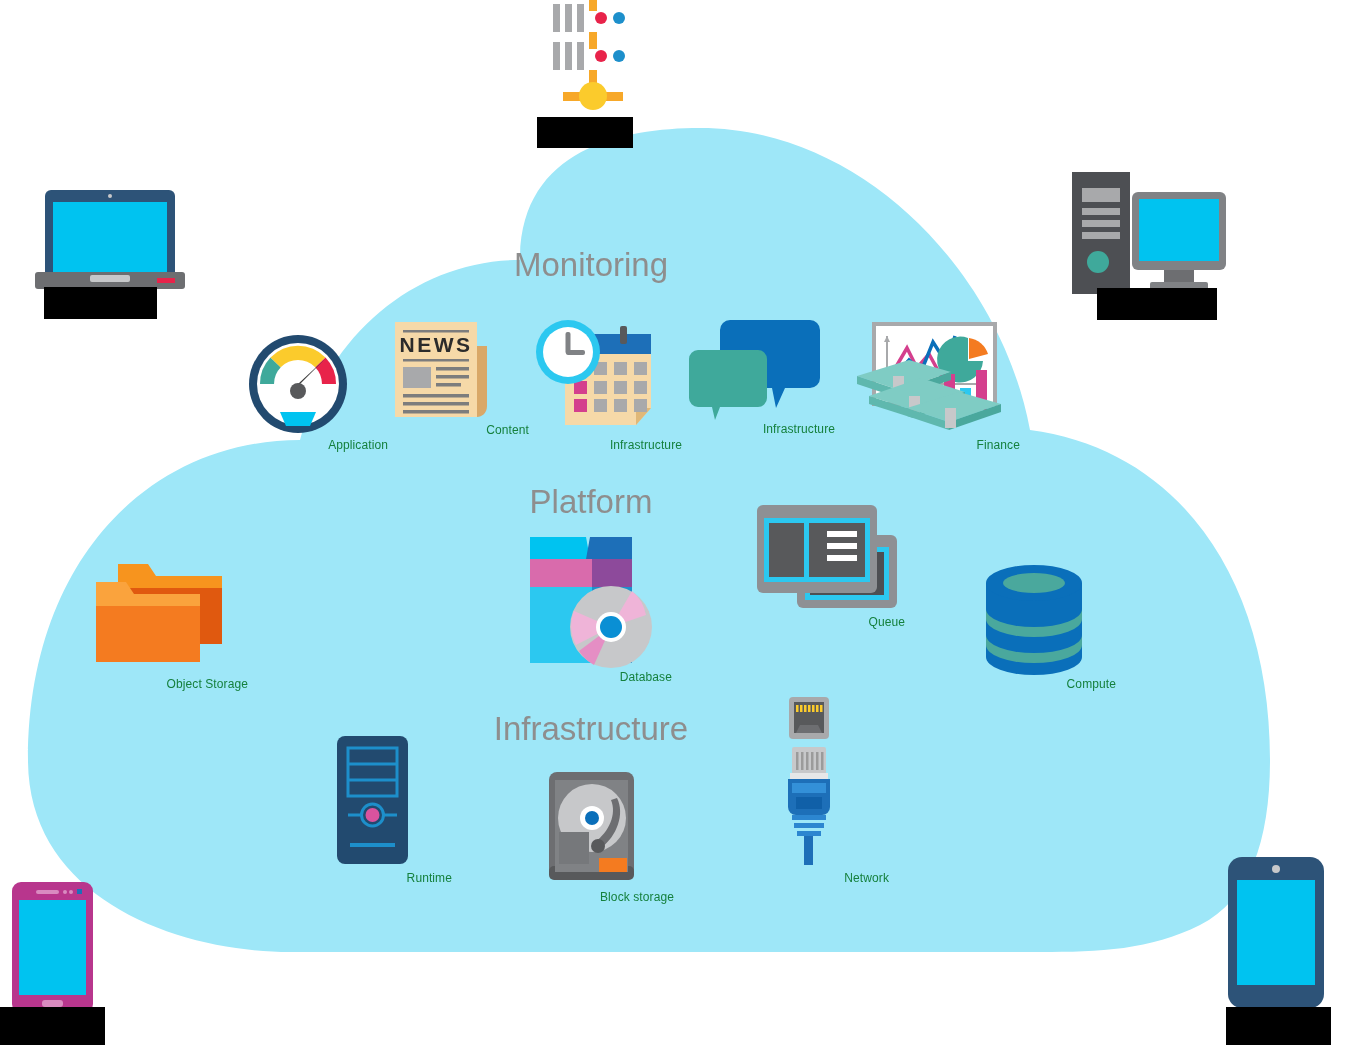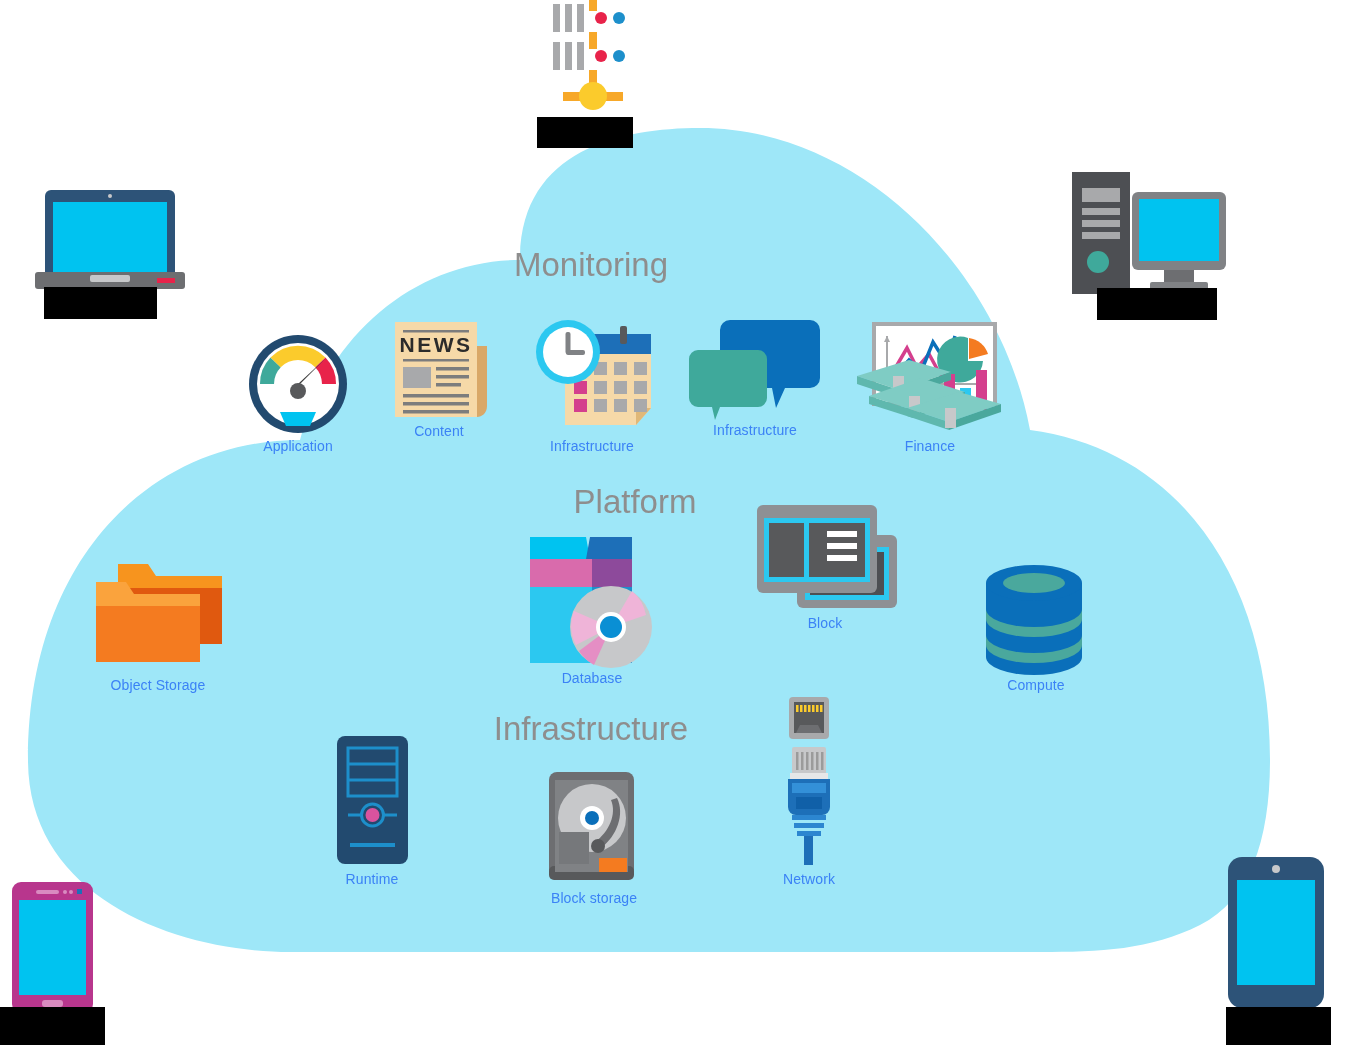--- a/index.html
+++ b/index.html
@@ -24,23 +24,23 @@
     position: absolute;
     left: 0; top: 0;
     width: 1345px;
     height: 1045px;
   }
   .node {
     position: absolute;
   }
   .label {
     position: absolute;
-    text-align: center;
-    color: #3b82f6;
-    font-size: 14px;
+    text-align: right;
+    color: #15803d;
+    font-size: 12px;
     font-family: "Liberation Sans", sans-serif;
     white-space: nowrap;
     letter-spacing: 0.1px;
   }
   .heading {
     position: absolute;
     text-align: center;
     color: #8e8e8e;
     font-size: 33px;
     font-family: "Liberation Sans", sans-serif;
@@ -65,21 +65,21 @@
              C 520 150, 620 128, 700 128
              C 860 128, 1000 270, 1030 430
              C 1180 450, 1270 580, 1270 760
              C 1270 840, 1250 900, 1200 925
              C 1150 950, 1100 952, 1040 952
              L 290 952
              C 180 952, 28 900, 28 760 Z" fill="#9EE7F8"></path>
   </svg>
 
   <div class="heading" style="left:0; top:246px; width:1182px;">Monitoring</div>
-  <div class="heading" style="left:0; top:483px; width:1182px;padding-left:44px;">Platform</div>
+  <div class="heading" style="left:0; top:483px; width:1182px;">Platform</div>
   <div class="heading" style="left:0; top:710px; width:1182px;">Infrastructure</div>
 
   <div class="node" style="left:248px; top:334px;">
     <svg width="100" height="100" viewBox="0 0 100 100">
       <circle cx="50" cy="50" r="49" fill="#224A6F"></circle>
       <circle cx="50" cy="50" r="41" fill="#ffffff"></circle>
       <path d="M 50 50 L 12 50 A 38 38 0 0 1 22.5 23.5 Z" fill="#3FA99B"></path>
       <path d="M 50 50 L 22.5 23.5 A 38 38 0 0 1 77.5 23.5 Z" fill="#FBCB2C"></path>
       <path d="M 50 50 L 77.5 23.5 A 38 38 0 0 1 88 50 Z" fill="#E8234A"></path>
       <circle cx="50" cy="50" r="24" fill="#ffffff"></circle>
@@ -220,21 +220,21 @@
       <rect x="50" y="44" width="84" height="53" fill="#2CC8F0"></rect>
       <rect x="55" y="49" width="74" height="43" fill="#4D4F53"></rect>
       <rect x="2" y="2" width="120" height="88" rx="6" fill="#8E9094"></rect>
       <rect x="9" y="15" width="106" height="64" fill="#2CC8F0"></rect>
       <rect x="14" y="20" width="35" height="54" fill="#58595B"></rect>
       <rect x="54" y="20" width="56" height="54" fill="#58595B"></rect>
       <rect x="72" y="28" width="30" height="6" fill="#ffffff"></rect>
       <rect x="72" y="40" width="30" height="6" fill="#ffffff"></rect>
       <rect x="72" y="52" width="30" height="6" fill="#ffffff"></rect>
     </svg>
-    <div class="label" style="left:-10px; top:112px; width:160px;">Block</div>
+    <div class="label" style="left:-10px; top:112px; width:160px;">Queue</div>
   </div>
 
   <div class="node" style="left:984px; top:565px;">
     <svg width="100" height="110" viewBox="0 0 100 110">
       <path d="M 2 18 L 2 92 A 48 18 0 0 0 98 92 L 98 18 Z" fill="#0A6FBA"></path>
       <ellipse cx="50" cy="18" rx="48" ry="18" fill="#0A6FBA"></ellipse>
       <ellipse cx="50" cy="18" rx="31" ry="10" fill="#4AA89D"></ellipse>
       <path d="M 2 44 A 48 18 0 0 0 98 44 L 98 54 A 48 18 0 0 1 2 54 Z" fill="#4AA89D"></path>
       <path d="M 2 70 A 48 18 0 0 0 98 70 L 98 80 A 48 18 0 0 1 2 80 Z" fill="#4AA89D"></path>
     </svg>

